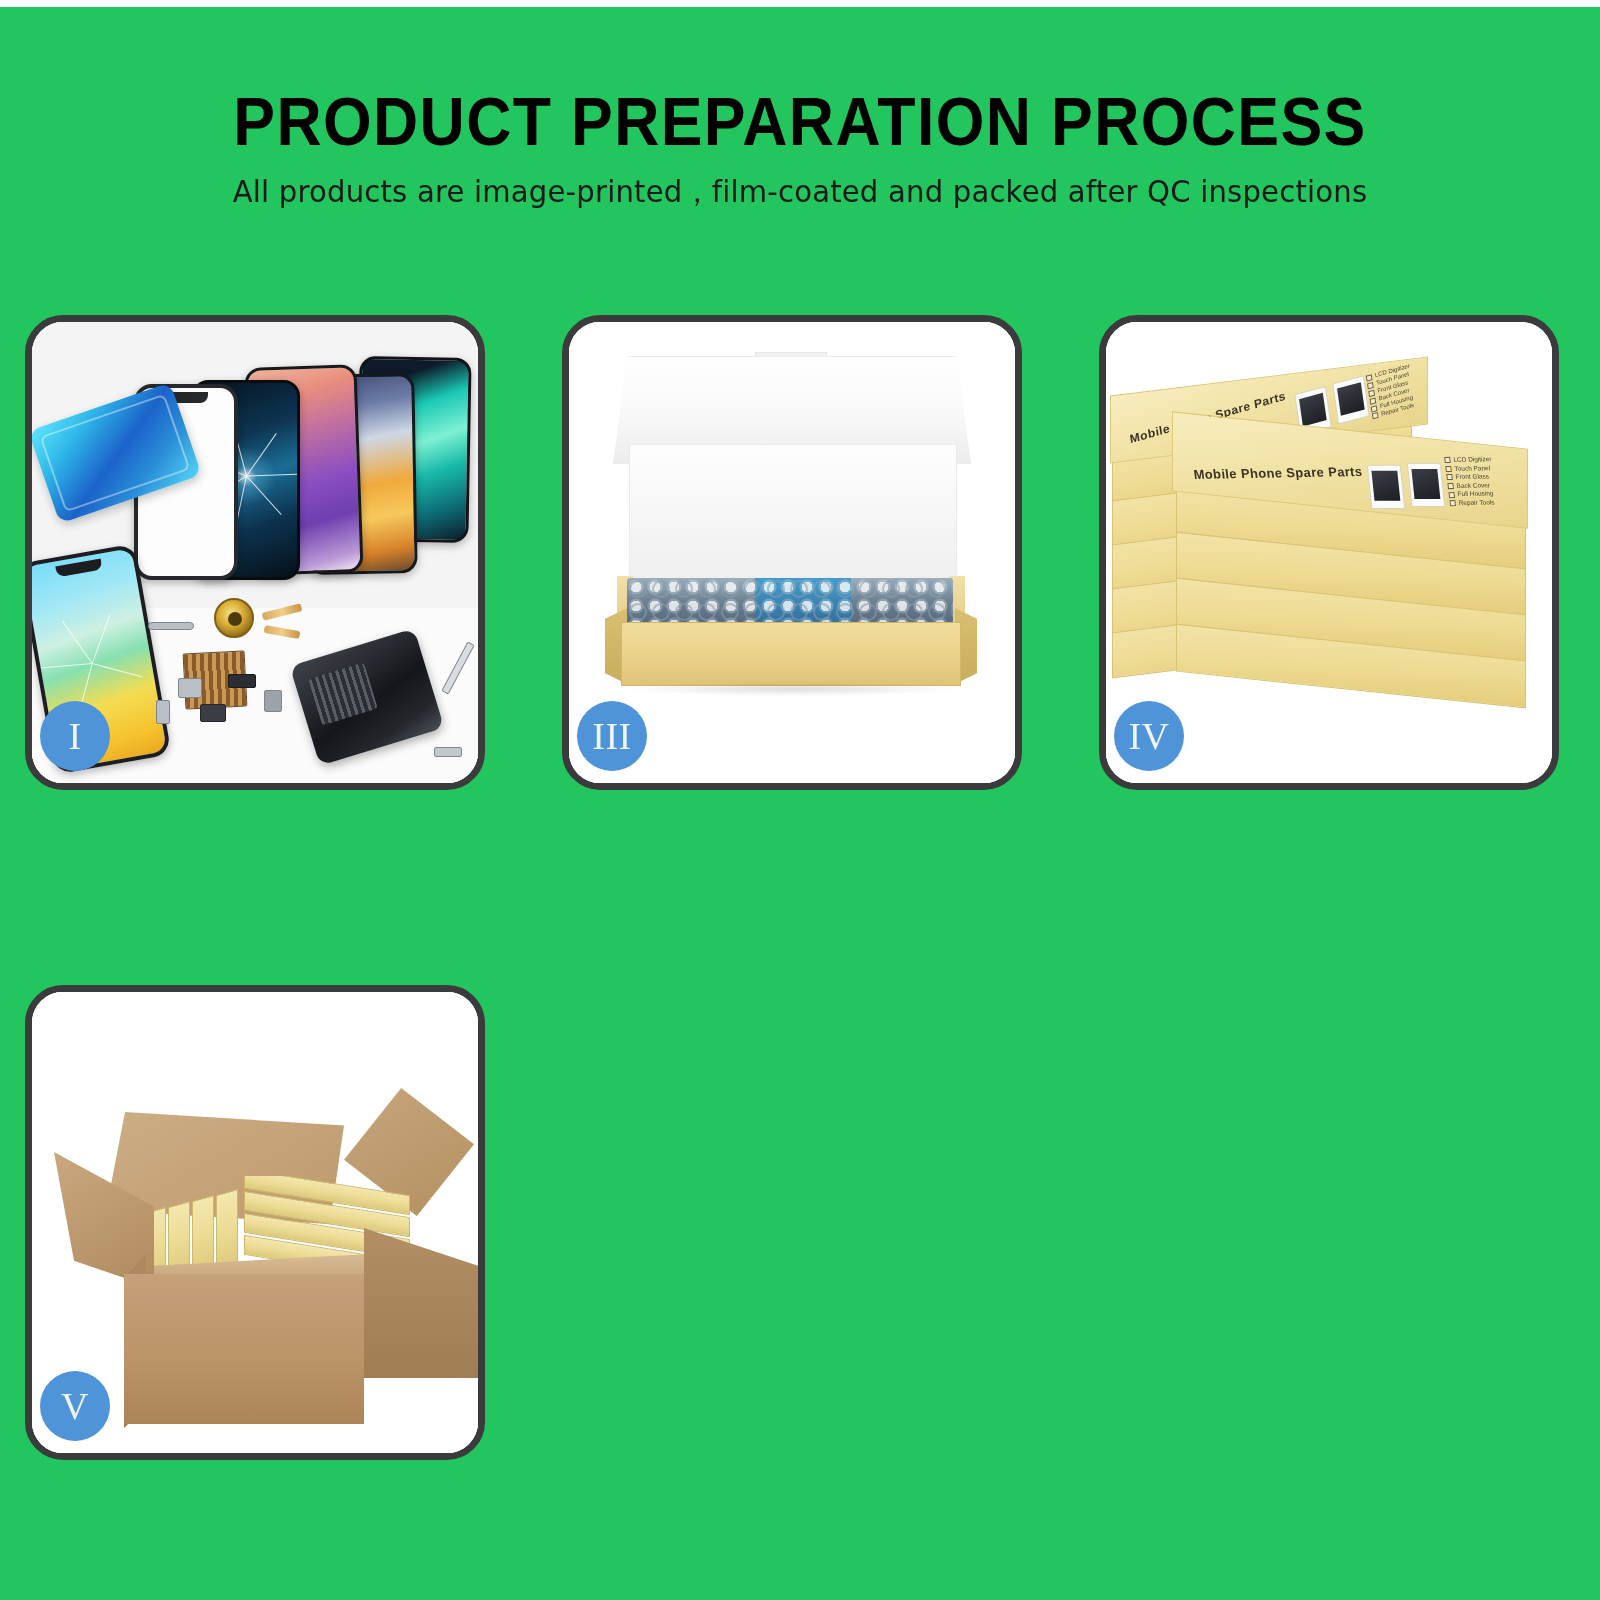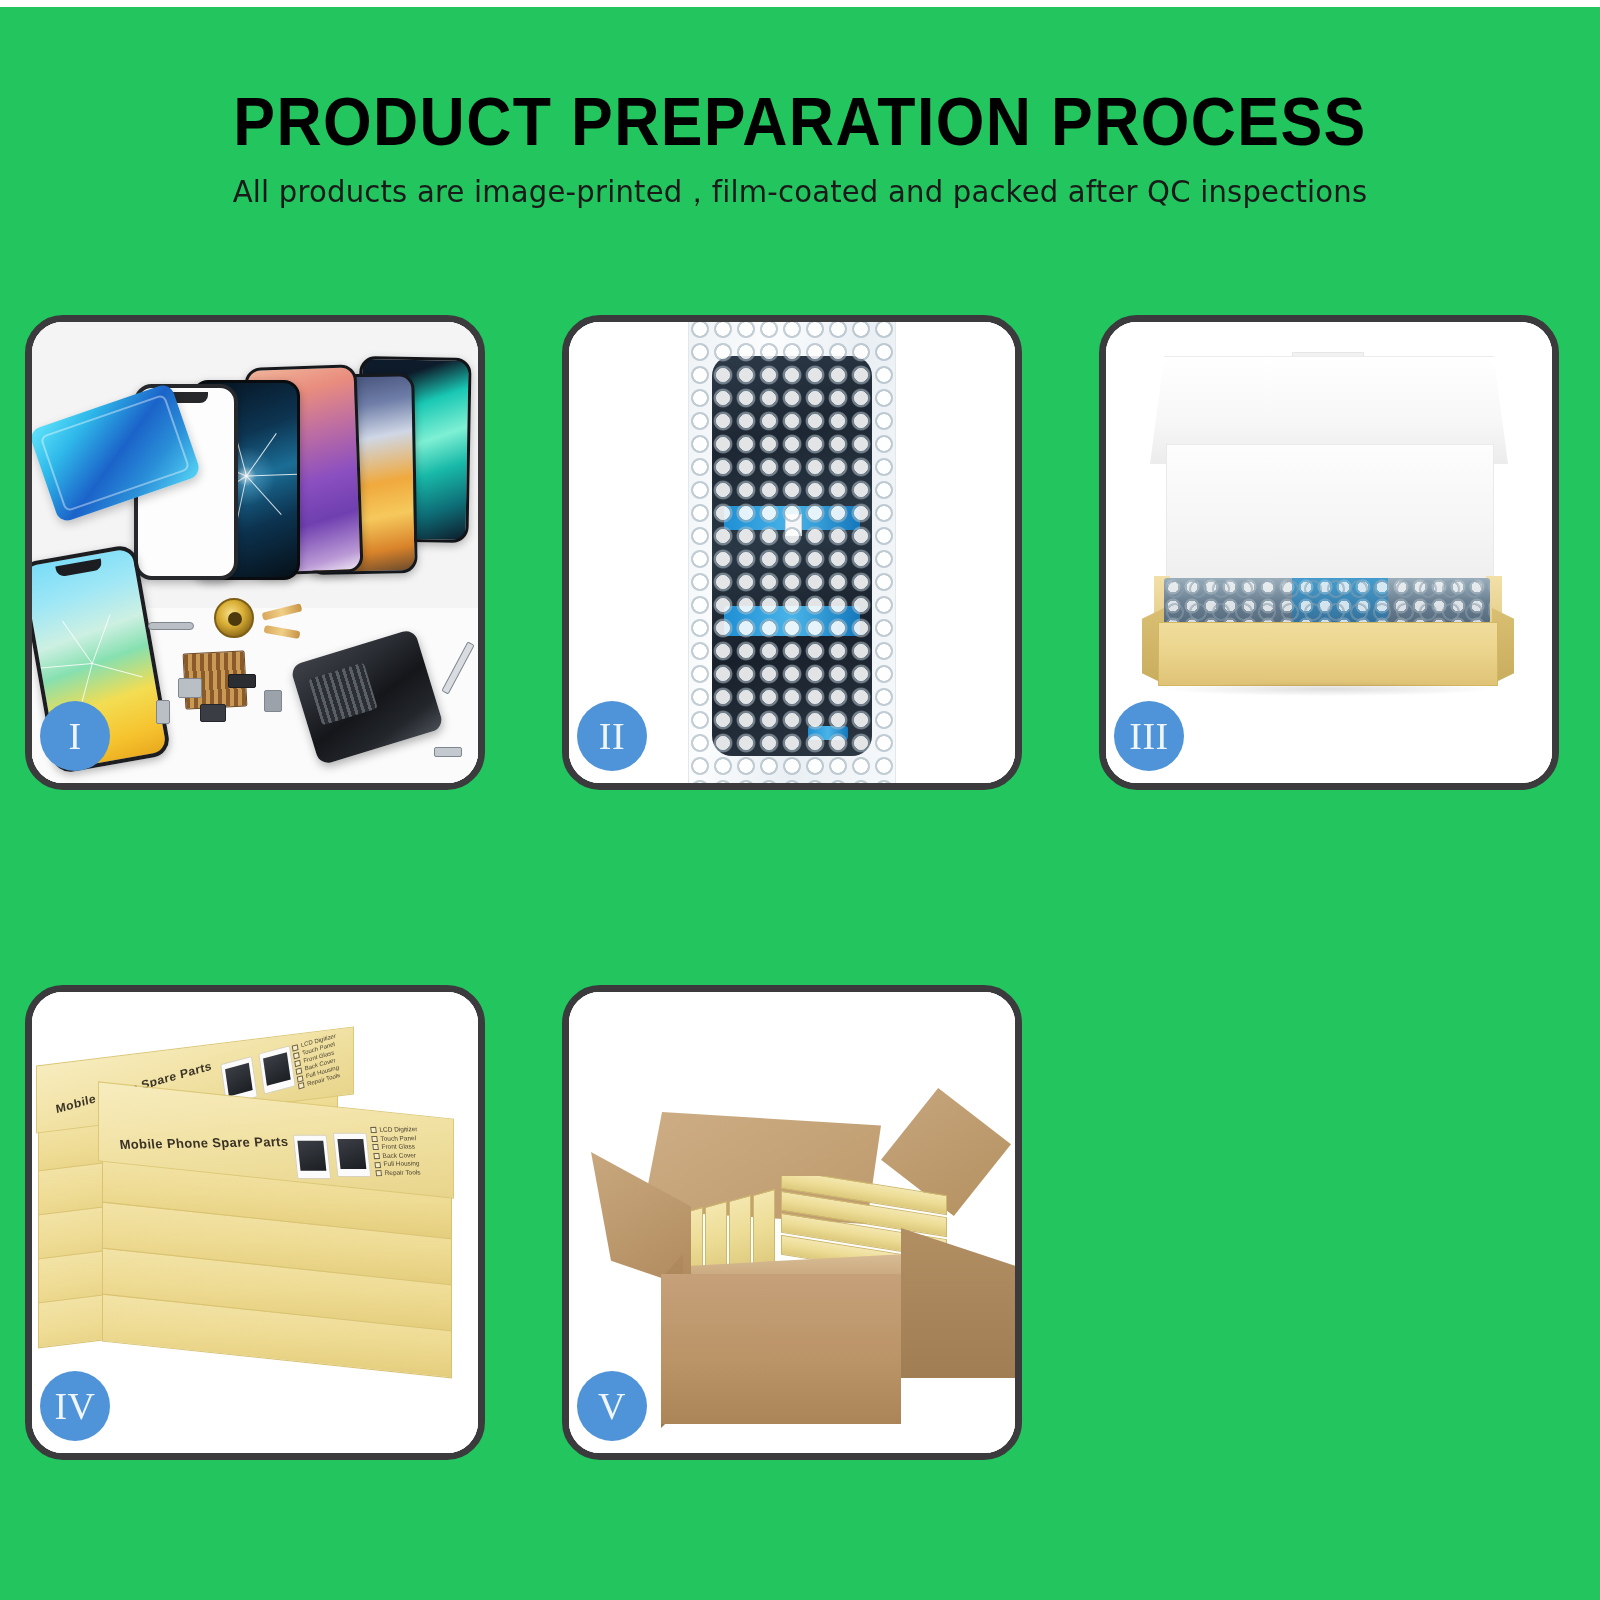--- a/index.html
+++ b/index.html
@@ -440,35 +440,20 @@
         <div class="smallpart" style="left:196px;top:352px;width:28px;height:14px;background:#2a2d32;border-color:#1a1c20;"></div>
         <div class="smallpart" style="left:124px;top:378px;width:14px;height:24px;"></div>
         <div class="smallpart" style="left:232px;top:368px;width:18px;height:22px;background:#9ba2a9;"></div>
         <div class="smallpart" style="left:168px;top:382px;width:26px;height:18px;background:#3a3e44;border-color:#23262b;"></div>
         <div class="smallpart" style="right:16px;top:318px;width:8px;height:56px;transform:rotate(28deg);background:#d9dde2;"></div>
         <div class="smallpart" style="right:16px;bottom:26px;width:28px;height:10px;background:#c4c9cf;"></div>
       </div>
       <div class="badge">I</div>
     </div>
 
-    <div class="panel">
-      <div class="panel-inner">
-        <div class="p2-bg"></div>
-        <div class="bubblebag">
-          <div class="screen-inside">
-            <div class="blue-tape" style="left:12px;top:150px;width:136px;height:24px;"></div>
-            <div class="blue-tape" style="left:12px;top:250px;width:136px;height:30px;"></div>
-            <div class="blue-tape" style="left:96px;top:370px;width:40px;height:14px;"></div>
-          </div>
-          <div class="tag-white"></div>
-          <div class="bubbles"></div>
-        </div>
-      </div>
-      <div class="badge">II</div>
-    </div>
 
     <div class="panel">
       <div class="panel-inner">
         <div class="p3-bg"></div>
         <div class="m-lid-notch"></div>
         <div class="m-lid-back"></div>
         <div class="m-foam"></div>
         <div class="m-flap-l"></div>
         <div class="m-flap-r"></div>
         <div class="m-bubble-item">

